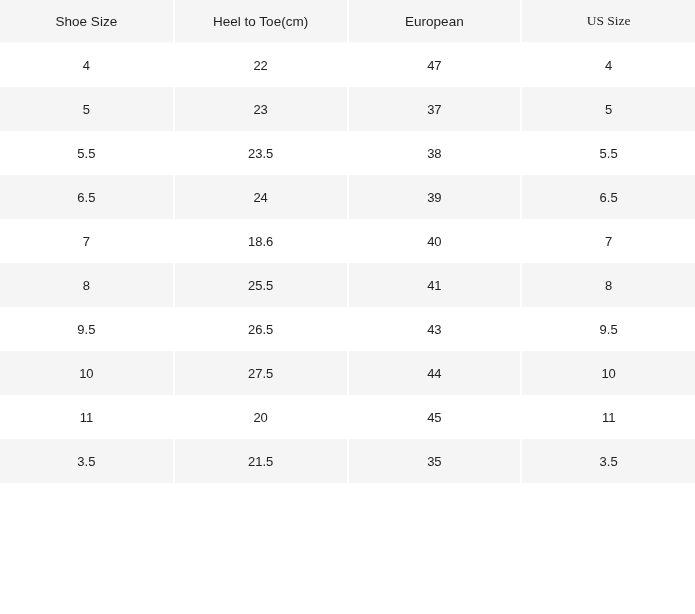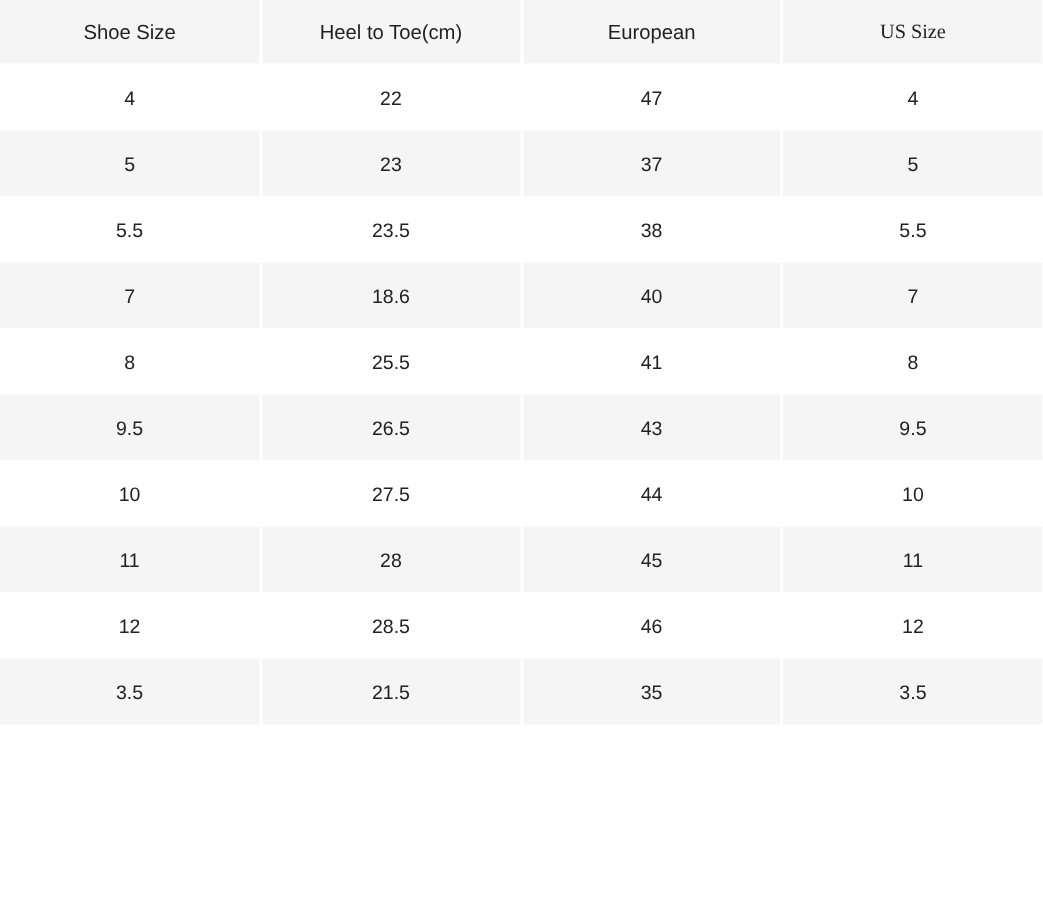--- a/index.html
+++ b/index.html
@@ -99,20 +99,26 @@
         <td>37</td>
         <td>5</td>
       </tr>
       <tr>
         <td>5.5</td>
         <td>23.5</td>
         <td>38</td>
         <td>5.5</td>
       </tr>
       <tr>
+        <td>6.5</td>
+        <td>24</td>
+        <td>39</td>
+        <td>6.5</td>
+      </tr>
+      <tr>
         <td>7</td>
         <td>18.6</td>
         <td>40</td>
         <td>7</td>
       </tr>
       <tr>
         <td>8</td>
         <td>25.5</td>
         <td>41</td>
         <td>8</td>
@@ -124,29 +130,23 @@
         <td>9.5</td>
       </tr>
       <tr>
         <td>10</td>
         <td>27.5</td>
         <td>44</td>
         <td>10</td>
       </tr>
       <tr>
         <td>11</td>
-        <td>28</td>
+        <td>20</td>
         <td>45</td>
         <td>11</td>
-      </tr>
-      <tr>
-        <td>12</td>
-        <td>28.5</td>
-        <td>46</td>
-        <td>12</td>
       </tr>
       <tr>
         <td>3.5</td>
         <td>21.5</td>
         <td>35</td>
         <td>3.5</td>
       </tr>
     </tbody>
 </table>
 

